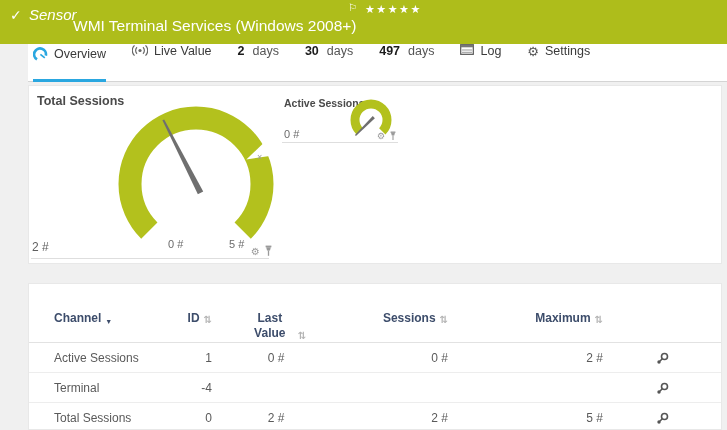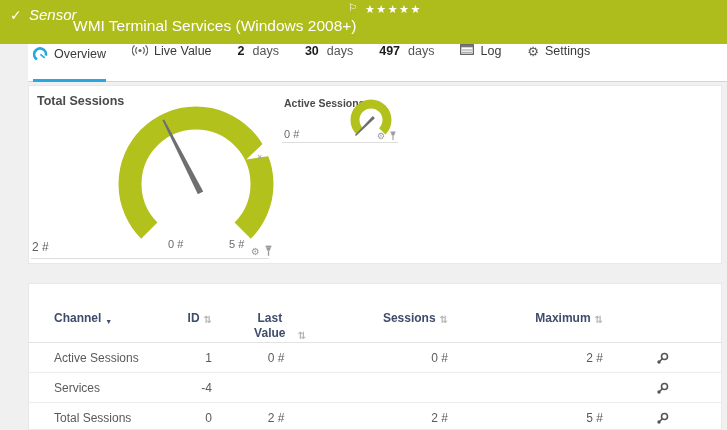--- a/index.html
+++ b/index.html
@@ -185,21 +185,21 @@
     <div class="c6 rowicon">
       <svg width="13" height="13" viewBox="0 0 13 13">
         <circle cx="8.5" cy="4.5" r="3" fill="none" stroke="#555" stroke-width="1.6"></circle>
         <line x1="6.3" y1="6.7" x2="3.8" y2="9.2" stroke="#555" stroke-width="1.6"></line>
         <circle cx="3" cy="10" r="1.7" fill="#555"></circle>
       </svg>
     </div>
   </div>
 
   <div class="trow">
-    <div class="c1">Services</div>
+    <div class="c1">Terminal</div>
     <div class="c2">-4</div>
     <div class="c3"></div>
     <div class="c4"></div>
     <div class="c5"></div>
     <div class="c6 rowicon">
       <svg width="13" height="13" viewBox="0 0 13 13">
         <circle cx="8.5" cy="4.5" r="3" fill="none" stroke="#555" stroke-width="1.6"></circle>
         <line x1="6.3" y1="6.7" x2="3.8" y2="9.2" stroke="#555" stroke-width="1.6"></line>
         <circle cx="3" cy="10" r="1.7" fill="#555"></circle>
       </svg>

